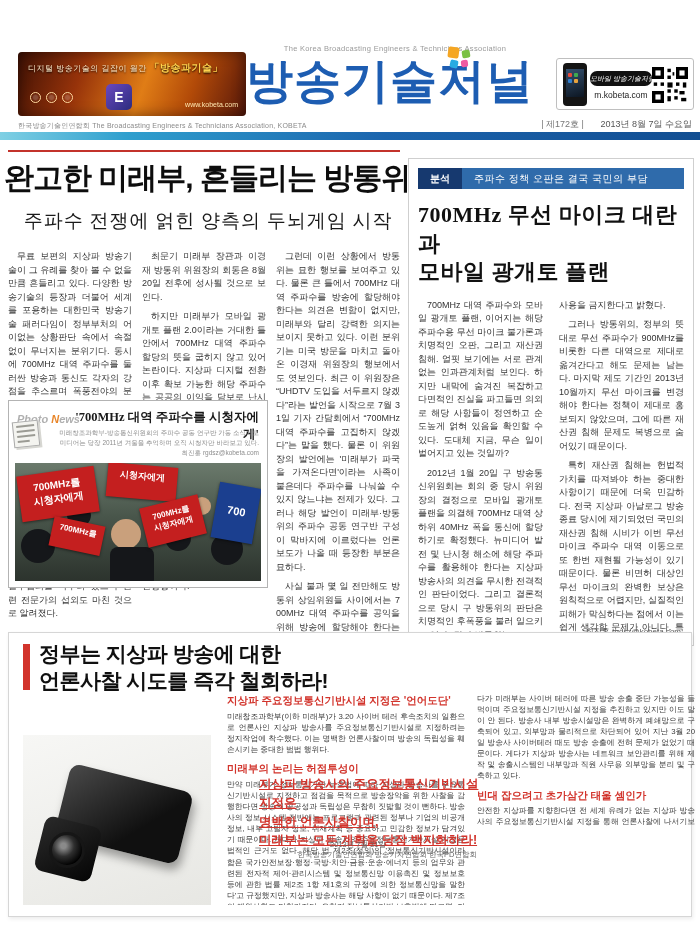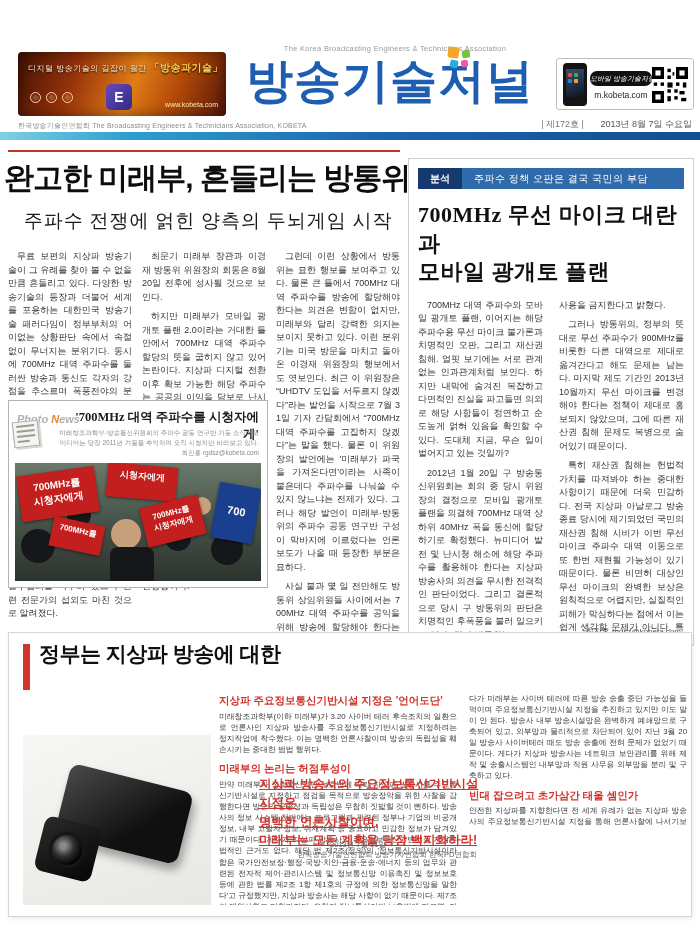--- a/index.html
+++ b/index.html
@@ -10,21 +10,21 @@
     background:#fff; overflow:hidden; color:#222;
   }
   .abs { position:absolute; }
   .serif { font-family:"Liberation Serif","DejaVu Serif",serif; }
   .just { text-align:justify; word-break:break-all; }
 
   
   #assoc-en { left:225px; top:44px; width:340px; text-align:center; font-size:7.5px; color:#9a9a9a; letter-spacing:.3px; }
   #masthead { left:210px; top:55px; width:360px; text-align:center; font-size:47px; font-weight:800; color:#1d5db2; letter-spacing:1px; line-height:1.1; }
   .logo-sq { position:absolute; border-radius:2px; }
-  #banner-left { left:18px; top:52px; width:208px; height:64px; border-radius:4px; overflow:hidden;
+  #banner-left { left:18px; top:52px; width:228px; height:64px; border-radius:4px; overflow:hidden;
     background:linear-gradient(110deg,#401104 0%,#97330a 28%,#e07d16 55%,#b24a08 75%,#56170a 100%); box-shadow:inset 0 0 14px rgba(0,0,0,.45); cursor:pointer; }
   #banner-left .bl-line1 { position:absolute; left:10px; top:9px; font-size:8px; color:#ffe9c8; letter-spacing:.5px; text-shadow:0 1px 2px #000; }
   #banner-left .bl-mag { color:#ffd34d; font-weight:800; font-size:10px; }
   .bl-circle { position:absolute; width:11px; height:11px; border:1px solid #ffd9a0; border-radius:50%; top:40px; background:radial-gradient(circle,#fff3 0 30%,#0000 60%); }
   #bl-logo { position:absolute; left:88px; top:32px; width:26px; height:26px; border-radius:5px;
     background:linear-gradient(135deg,#6a48c0,#2c2c7e); color:#fff; font-weight:800; font-size:14px; text-align:center; line-height:26px; }
   #bl-url { position:absolute; right:8px; bottom:8px; font-size:7px; color:#ffe7b0; }
   #banner-right { left:556px; top:58px; width:138px; height:52px; border:1px solid #bfbfbf; border-radius:3px; background:#fff; cursor:pointer; }
   #phone { position:absolute; left:6px; top:4px; width:24px; height:43px; background:#141414; border-radius:4px; }
   #phone .scr { position:absolute; left:3px; top:6px; width:18px; height:28px; background:linear-gradient(160deg,#35506e,#0c1622); }
@@ -81,21 +81,21 @@
   #st-redbar { position:absolute; left:14px; top:11px; width:7px; height:46px; background:#d2342c; }
   #st-headline { position:absolute; left:30px; top:7px; font-size:21px; font-weight:800; color:#101010; line-height:1.3; letter-spacing:-.5px; }
   #st-photo { position:absolute; left:14px; top:102px; width:188px; height:170px; background:linear-gradient(160deg,#f7f7f5,#e7e7e3); overflow:hidden; }
   .cam-body { position:absolute; left:38px; top:42px; width:126px; height:74px; border-radius:10px;
     background:linear-gradient(135deg,#4a4a4a,#101010 65%); transform:rotate(14deg); box-shadow:4px 6px 10px rgba(0,0,0,.35); }
   .cam-front { position:absolute; left:16px; top:86px; width:58px; height:56px; border-radius:9px;
     background:linear-gradient(135deg,#2a2a2a,#050505); transform:rotate(14deg); }
   .cam-lens { position:absolute; left:26px; top:97px; width:36px; height:36px; border-radius:50%;
     background:radial-gradient(circle at 38% 36%,#8a8a8a 0 10%,#2f2f2f 40%,#000 75%); border:3px solid #161616; }
   #st-cols { position:absolute; left:210px; top:60px; width:466px; }
-  .st-col { position:absolute; font-size:7.8px; line-height:1.42; color:#3a3a3a; overflow:hidden; }
+  .st-col { position:absolute; font-size:7.8px; line-height:1.42; color:#3a3a3a; overflow:hidden;margin-left:8px; }
   #st-colA { left:0; top:0; width:238px; height:212px; }
   #st-colB { left:250px; top:0; width:218px; height:134px; }
   .st-sub { color:#d2342c; font-weight:800; font-size:10.5px; margin:6px 0 3px; }
   .st-sub:first-child { margin-top:0; }
   #st-decl { position:absolute; left:250px; top:142px; width:225px; color:#d2342c; font-weight:800; font-size:12.5px; line-height:1.5; }
   #st-decl span { text-decoration:underline; }
   #st-date { position:absolute; left:230px; top:207px; width:238px; text-align:center; font-size:7.5px; color:#666; }
   #st-orgs { position:absolute; left:200px; top:217px; width:268px; text-align:right; font-size:7.5px; color:#666; }
 </style>
 </head>
@@ -238,20 +238,21 @@
       </div>
     </div>
     <div id="an-byline">최진홍 rgdsz@kobeta.com</div>
   </div>
 
   <div class="abs" id="divider"></div>
   <div class="abs" id="statement">
     <div id="st-redbar"></div>
     <div id="st-headline">
       <span>정부는 지상파 방송에 대한</span><br>
+      <span>언론사찰 시도를 즉각 철회하라!</span>
     </div>
     <div id="st-photo">
       <span class="cam-body"></span>
       <span class="cam-front"></span>
       <span class="cam-lens"></span>
     </div>
     <div id="st-cols">
       <div class="st-col just" id="st-colA">
         <div class="st-sub">지상파 주요정보통신기반시설 지정은 '언어도단'</div>
         <p>미래창조과학부(이하 미래부)가 3.20 사이버 테러 후속조치의 일환으로 언론사인 지상파 방송사를 주요정보통신기반시설로 지정하려는 정지작업에 착수했다. 이는 명백한 언론사찰이며 방송의 독립성을 훼손시키는 중대한 범법 행위다.</p>

